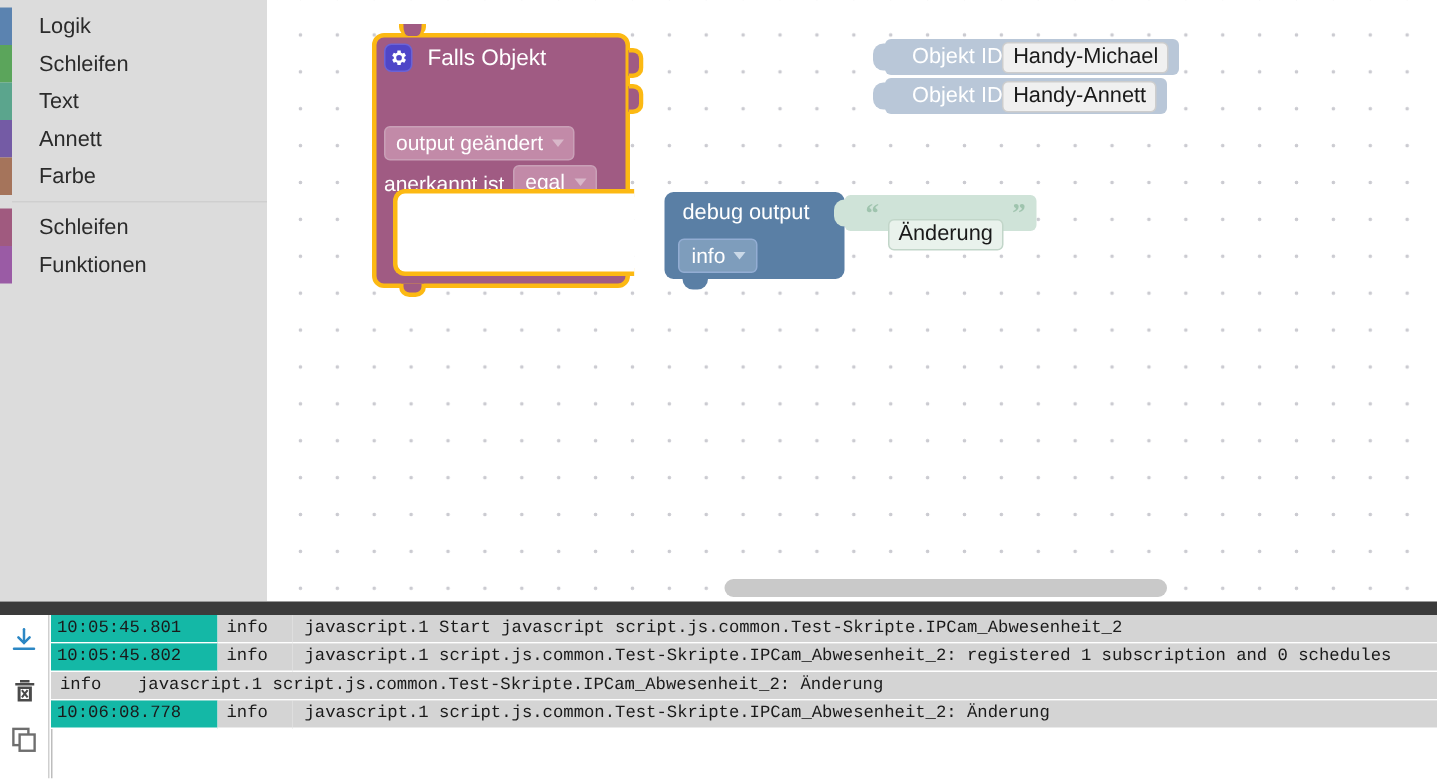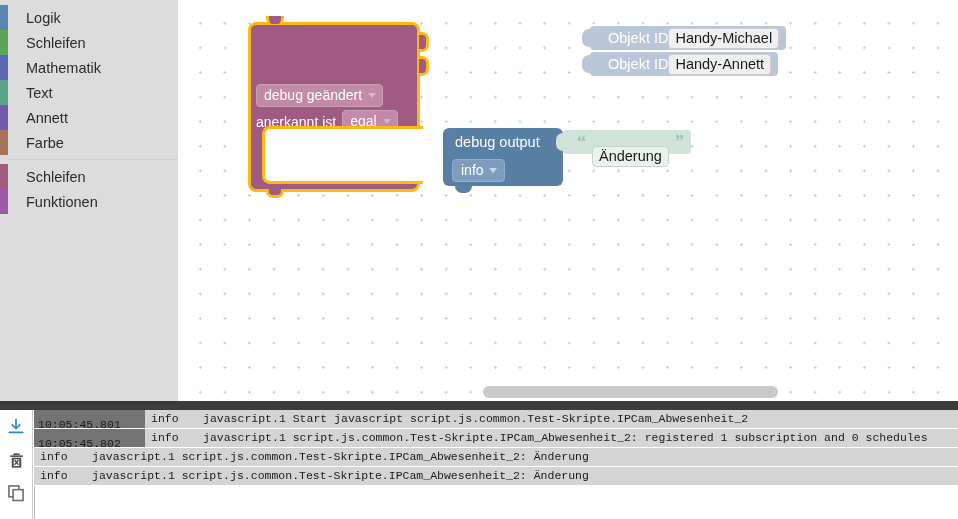--- a/index.html
+++ b/index.html
@@ -192,21 +192,21 @@
     background:#ffffff; border-right:1px solid #cfcfcf;
     display:flex; flex-direction:column; align-items:center; padding-top:6px; gap:11px;
   }
   .logicon{ width:22px; height:22px; display:flex; align-items:center; justify-content:center; }
   #logrows{
     position:absolute; left:34px; top:9px; right:0; bottom:0;
     font-family:"Liberation Mono", monospace; font-size:11.5px;
   }
   .logrow{ display:flex; align-items:stretch; height:19px; }
   .logrow .c-time{
-    background:#737373; color:#1a1a1a; padding:8px 6px 0 4px; width:111px;
+    background:#14b8a6; color:#1a1a1a; padding:2px 6px 0 4px; width:111px;
     border-bottom:1px solid #ffffff;
     font-family:Liberation Mono, monospace;
   }
   .logrow .c-lvl{
     background:#d4d4d4; color:#1a1a1a; padding:2px 6px 0 6px; width:50px;
     border-bottom:1px solid #ffffff;
   }
   .logrow .c-msg{
     background:#d4d4d4; color:#1a1a1a; padding:2px 0 8px 8px; flex:1;
     border-bottom:1px solid #ffffff; white-space:nowrap; overflow:hidden;
@@ -223,24 +223,20 @@
   <div id="toolbox">
     <div style="height:5px"></div>
 
     <div class="tb-item">
       <span class="tb-swatch" style="background:#5b83b0"></span>
       <span>Logik</span>
     </div>
     <div class="tb-item">
       <span class="tb-swatch" style="background:#5ba55b"></span>
       <span>Schleifen</span>
-    </div>
-    <div class="tb-item">
-      <span class="tb-swatch" style="background:#5b67af"></span>
-      <span>Mathematik</span>
     </div>
     <div class="tb-item">
       <span class="tb-swatch" style="background:#5ba58d"></span>
       <span>Text</span>
     </div>
     <div class="tb-item">
       <span class="tb-swatch" style="background:#745ba5"></span>
       <span>Annett</span>
     </div>
     <div class="tb-item">
@@ -261,27 +257,35 @@
   </div>
 
   <div id="workspace">
     <div id="grid2"></div>
 
     <div id="blk-if">
       <div class="body"></div>
       <div class="tab-top"></div>
       <div class="tab-bot"></div>
 
+      <div class="hdr">
+        <span class="gearbox">
+          <svg width="13" height="13" viewBox="0 0 24 24" fill="#ffffff">
+            <path d="M19.4 13a7.6 7.6 0 0 0 0-2l2.1-1.6-2-3.5-2.5 1a7.6 7.6 0 0 0-1.7-1L15 3h-4l-.3 2.9c-.6.2-1.2.6-1.7 1l-2.5-1-2 3.5L6.6 11a7.6 7.6 0 0 0 0 2l-2.1 1.6 2 3.5 2.5-1c.5.4 1.1.8 1.7 1L11 21h4l.3-2.9c.6-.2 1.2-.6 1.7-1l2.5 1 2-3.5L19.4 13zM13 15.5A3.5 3.5 0 1 1 13 8.5a3.5 3.5 0 0 1 0 7z"></path>
+          </svg>
+        </span>
+        <span class="hdr-label">Falls Objekt</span>
+      </div>
 
       <div class="socket" id="sock1"></div>
       <div class="socket" id="sock2"></div>
 
       <div id="row-changed">
         <span class="field">
-          <span>debug geändert</span>
+          <span>output geändert</span>
           <span class="caret"></span>
         </span>
       </div>
 
       <div id="row-ack">
         <span>anerkannt ist</span>
         <span class="field">
           <span>egal</span>
           <span class="caret"></span>
         </span>
@@ -357,19 +361,20 @@
       <div class="logrow">
         <span class="c-time">10:05:45.802</span>
         <span class="c-lvl">info</span>
         <span class="c-msg">javascript.1 script.js.common.Test-Skripte.IPCam_Abwesenheit_2: registered 1 subscription and 0 schedules</span>
       </div>
       <div class="logrow">
         <span class="c-lvl">info</span>
         <span class="c-msg">javascript.1 script.js.common.Test-Skripte.IPCam_Abwesenheit_2: Änderung</span>
       </div>
       <div class="logrow">
+        <span class="c-time">10:06:08.778</span>
         <span class="c-lvl">info</span>
         <span class="c-msg">javascript.1 script.js.common.Test-Skripte.IPCam_Abwesenheit_2: Änderung</span>
       </div>
     </div>
   </div>
 
 </div>
 
 </body></html>

